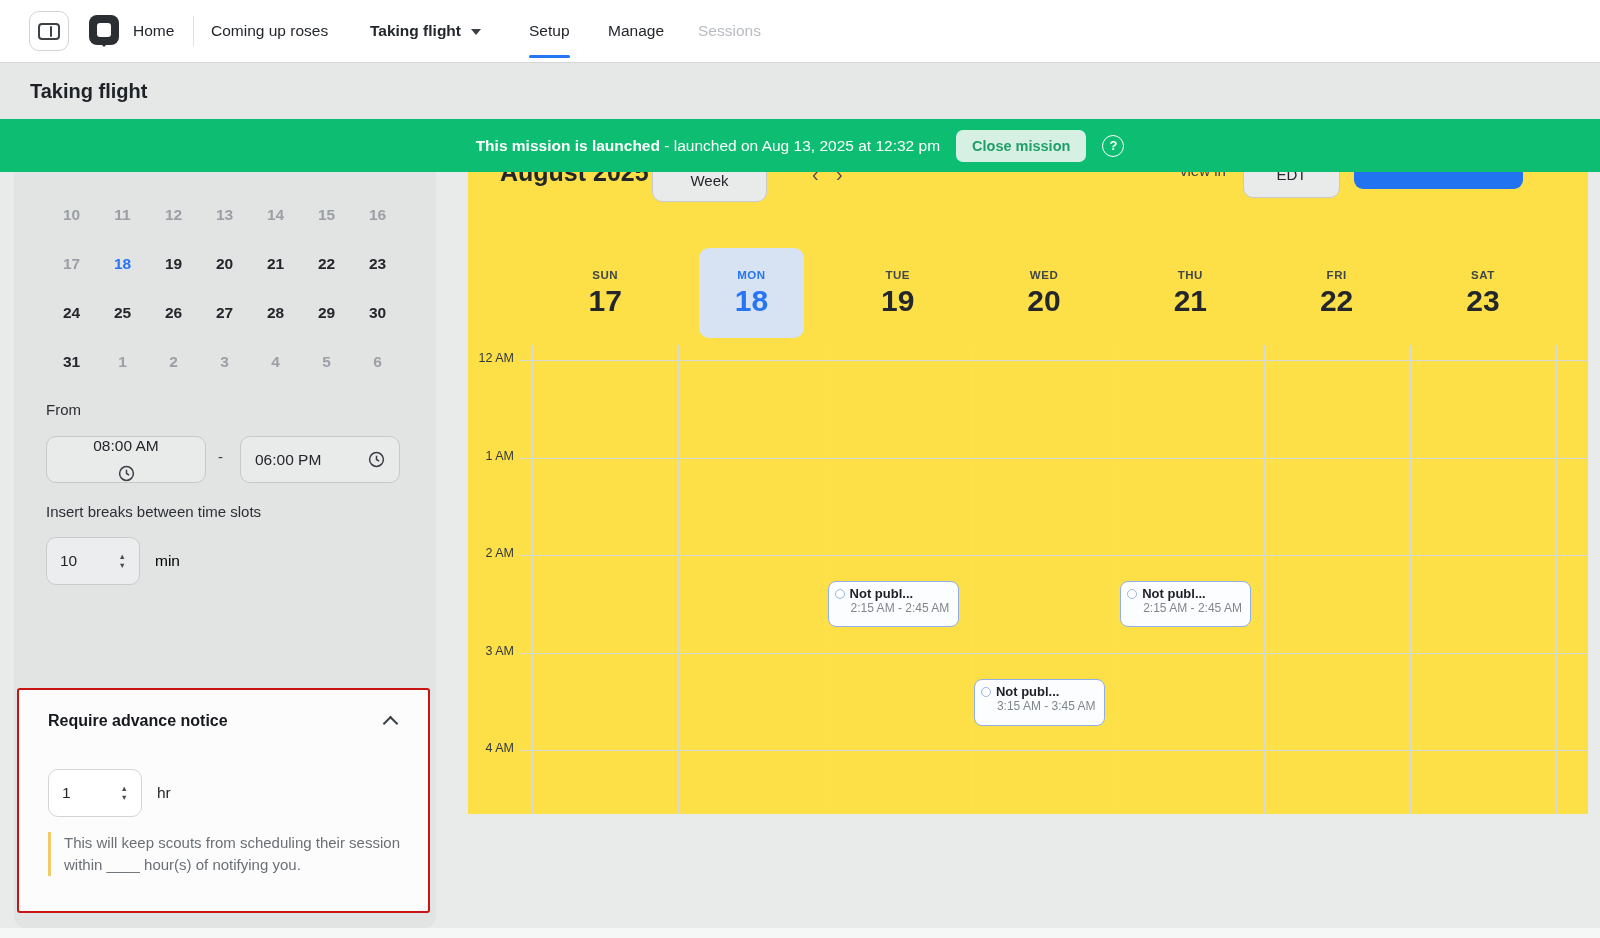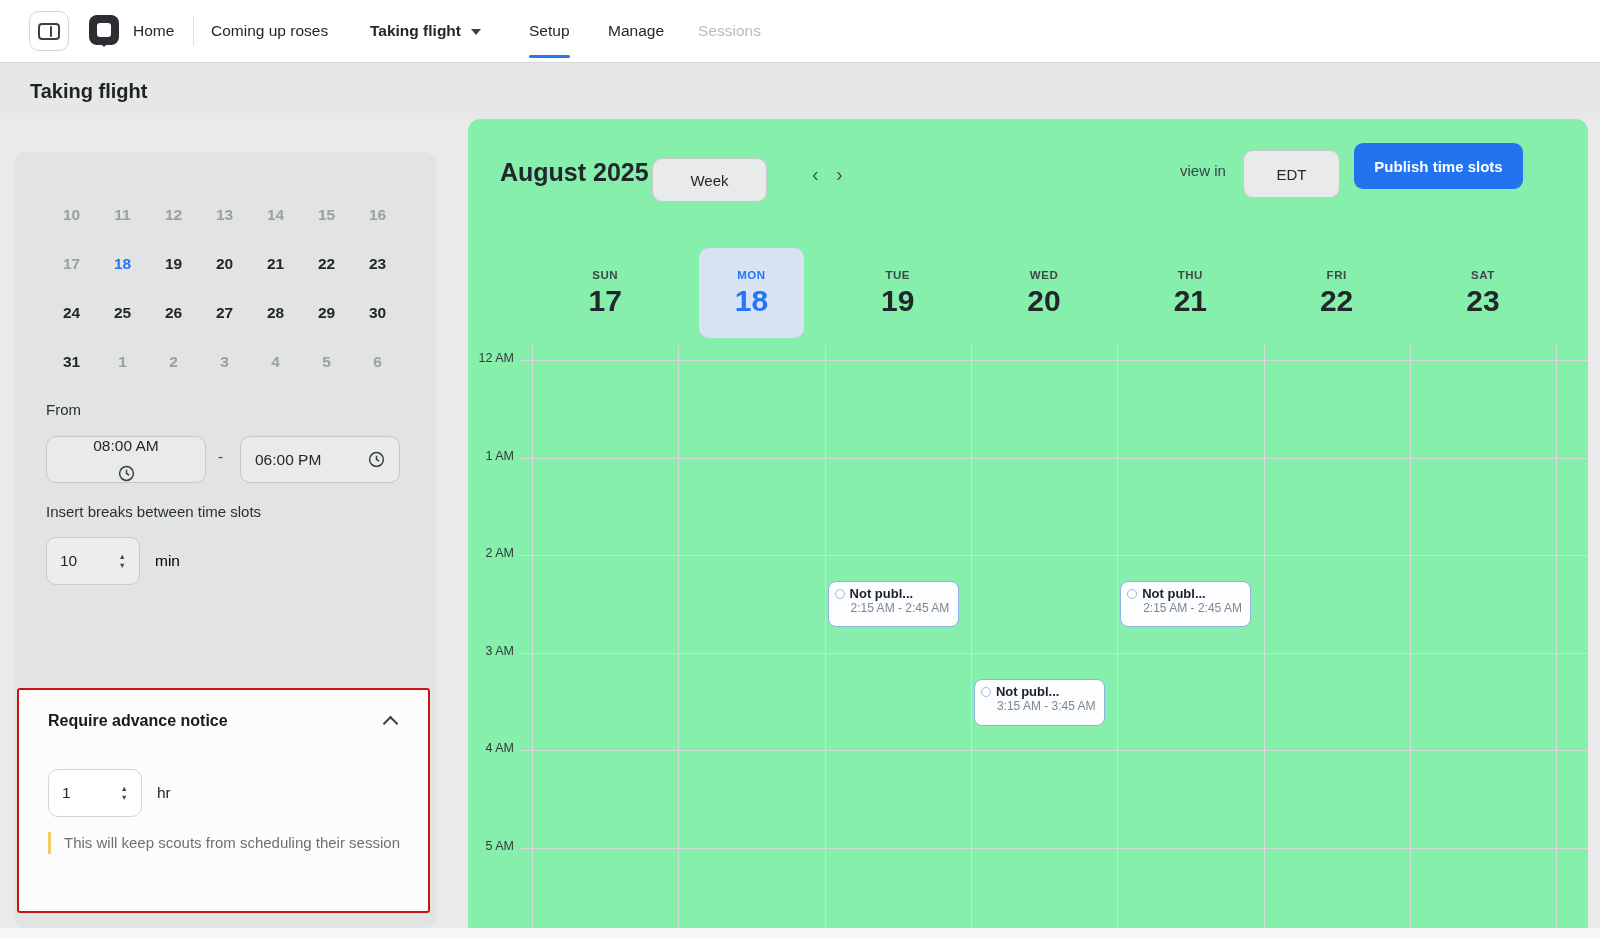--- a/index.html
+++ b/index.html
@@ -69,21 +69,21 @@
 
   
   .red-panel { position:absolute; left:3px; top:3px; width:413px; height:225px; background:#fcfcfd; border:2px solid #c81414; border-radius:3px; }
   .ran-title { position:absolute; left:29px; top:22px; font-size:16px; font-weight:700; color:#16191d; }
   .chev-up { position:absolute; right:32px; top:28px; width:11px; height:11px; border-left:2px solid #3a3f44; border-top:2px solid #3a3f44; transform:rotate(45deg); cursor:pointer; }
   .step-notice { position:absolute; left:29px; top:79px; width:94px; height:48px; border:1px solid #d4d5d6; border-radius:10px; background:#fff; display:flex; align-items:center; justify-content:space-between; padding:0 13px; font-size:15.5px; }
   .unit-hr { position:absolute; left:138px; top:94px; font-size:15.5px; color:#23272c; }
   .notice-note { position:absolute; left:29px; top:142px; width:360px; border-left:3px solid #f2ca66; padding-left:13px; font-size:15px; line-height:22px; color:#6b7075; }
 
   
-  .calpanel { position:absolute; left:468px; top:119px; width:1120px; height:809px; background:#86efac; border-radius:12px 12px 0 0; overflow:hidden;text-decoration:underline; }
+  .calpanel { position:absolute; left:468px; top:119px; width:1120px; height:695px; background:#fde047; border-radius:12px 12px 0 0; overflow:hidden;text-decoration:underline; }
   .month-title { position:absolute; left:32px; top:39px; font-size:25px; font-weight:800; color:#23272c; }
   .week-dd { position:absolute; left:184px; top:39px; width:115px; height:44px; border:1px solid #c7c9ca; border-radius:10px; background:#e9eaea; display:flex; align-items:center; justify-content:center; font-size:15px; color:#23272c; cursor:pointer; }
   .nav-arrow { position:absolute; top:44px; font-size:20px; color:#4a4f54; cursor:pointer; }
   .arr-prev { left:344px; }
   .arr-next { left:368px; }
   .viewin { position:absolute; left:712px; top:43px; font-size:15px; color:#3c4146; }
   .tz-dd { position:absolute; left:775px; top:31px; width:97px; height:48px; border:1px solid #c7c9ca; border-radius:10px; background:#e9eaea; display:flex; align-items:center; justify-content:center; font-size:15px; color:#23272c; cursor:pointer; }
   .publish-btn { position:absolute; left:886px; top:24px; width:169px; height:46px; background:#2173f0; color:#fff; font-weight:700; font-size:15px; border:none; border-radius:9px; cursor:pointer; }
 
   .day-row { position:absolute; left:64px; top:129px; height:90px; display:flex; }
@@ -200,20 +200,21 @@
       <div class="stepper step-notice">
         <span>1</span>
         <span class="step-arrows">
           <span>▲</span>
           <span>▼</span>
         </span>
       </div>
       <div class="unit-hr">hr</div>
       <div class="notice-note">
         <div>This will keep scouts from scheduling their session</div>
+        <div>within ____ hour(s) of notifying you.</div>
       </div>
     </div>
   </div>
 
   <div class="calpanel">
     <div class="month-title">August 2025</div>
     <div class="week-dd">Week</div>
     <div class="nav-arrow arr-prev">‹</div>
     <div class="nav-arrow arr-next">›</div>
     <div class="viewin">view in</div>
@@ -288,15 +289,22 @@
         <div class="event" style="left: 652.2px; top: 462px; height: 46px;">
           <div class="erow">
             <span class="ecirc"></span>
             <span class="etitle">Not publ...</span>
           </div>
           <div class="etime">2:15 AM - 2:45 AM</div>
         </div>
       </div>
   </div>
 
+  <div class="banner">
+    <div class="banner-text">
+      <b>This mission is launched</b><span> - launched on Aug 13, 2025 at 12:32 pm</span>
+    </div>
+    <button class="close-btn">Close mission</button>
+    <div class="help-circle">?</div>
+  </div>
 
   <div class="bottom-strip"></div>
 </div>
 
 </body></html>

